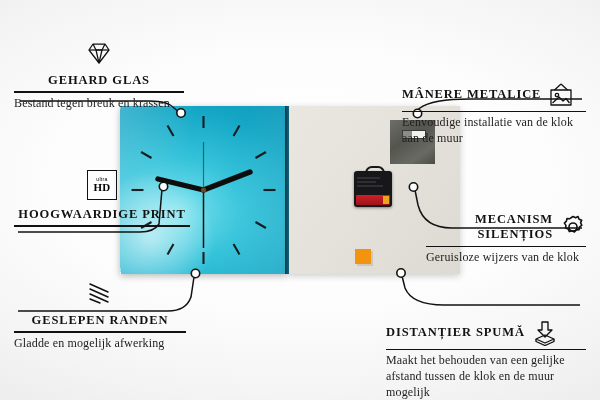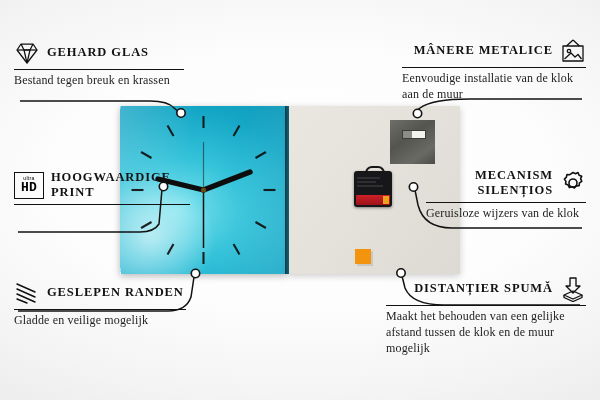--- a/index.html
+++ b/index.html
@@ -86,39 +86,39 @@
   .spacer-pad{
     position:absolute;left:66px;top:143px;width:16px;height:15px;
     background:#f2940d;box-shadow:2px 2px 0 rgba(0,0,0,.10);
   }
 
   
   #dial{position:absolute;left:0;top:0;width:167px;height:168px;}
 
   
   .feat{position:absolute;}
-  .feat .head{display:flex;align-items:center;gap:7px;}
-  .feat.right .head{flex-direction:row;justify-content:flex-end;}
+  .feat .head{display:flex;align-items:center;gap:7px;flex-direction:column;}
+  .feat.right .head{flex-direction:row;justify-content:flex-start;margin-top:44px;}
   .feat .title{
     font-size:12.5px;font-weight:bold;letter-spacing:.9px;color:#121212;
     line-height:1.22;text-transform:uppercase;
   }
   .feat.right .title{text-align:right;}
   .feat .rule{height:1.4px;background:#111;margin:3px 0 3px 0;}
   .feat .desc{
     font-size:12px;color:#1d1d1d;line-height:1.32;letter-spacing:.15px;
   }
   .feat.right .desc{text-align:left;}
   .ic{width:26px;height:26px;flex:0 0 26px;display:block;}
   .ic-hd{
     width:28px;height:25px;flex:0 0 28px;border:1.6px solid #111;
     display:flex;flex-direction:column;align-items:center;justify-content:center;line-height:1;
   }
   .ic-hd .u{font-size:5.2px;font-family:"Liberation Sans",sans-serif;letter-spacing:.3px;}
-  .ic-hd .h{font-size:13px;font-weight:bold;font-family:Liberation Mono, monospace;letter-spacing:.2px;}
+  .ic-hd .h{font-size:11px;font-weight:bold;font-family:Liberation Serif, serif;letter-spacing:.2px;}
 
   
   #f-glas{left:14px;top:40px;width:170px;}
   #f-print{left:14px;top:170px;width:176px;}
   #f-randen{left:14px;top:280px;width:172px;}
   #f-manere{right:14px;top:38px;width:184px;}
   #f-mecanism{right:14px;top:168px;width:160px;}
   #f-distantier{right:14px;top:276px;width:200px;}
 </style>
 </head>
@@ -225,21 +225,21 @@
         <g stroke="#111" stroke-width="1.5" stroke-linecap="round">
           <line x1="3" y1="4" x2="21" y2="12"></line>
           <line x1="3" y1="9" x2="21" y2="17"></line>
           <line x1="3" y1="14" x2="21" y2="22"></line>
           <line x1="3" y1="19" x2="13" y2="23"></line>
         </g>
       </svg>
       <div class="title">GESLEPEN RANDEN</div>
     </div>
     <div class="rule"></div>
-    <div class="desc">Gladde en veilige mogelijk</div>
+    <div class="desc">Gladde en mogelijk afwerking</div>
   </div>
 
   <div class="feat right" id="f-manere">
     <div class="head">
       <div class="title">MÂNERE METALICE</div>
       <svg class="ic" viewBox="0 0 26 26">
         <g fill="none" stroke="#111" stroke-width="1.3" stroke-linejoin="round">
           <rect x="3" y="8" width="20" height="15"></rect>
           <path d="M13 2 L6.5 8 M13 2 L19.5 8"></path>
           <circle cx="9" cy="13" r="1.7"></circle>

